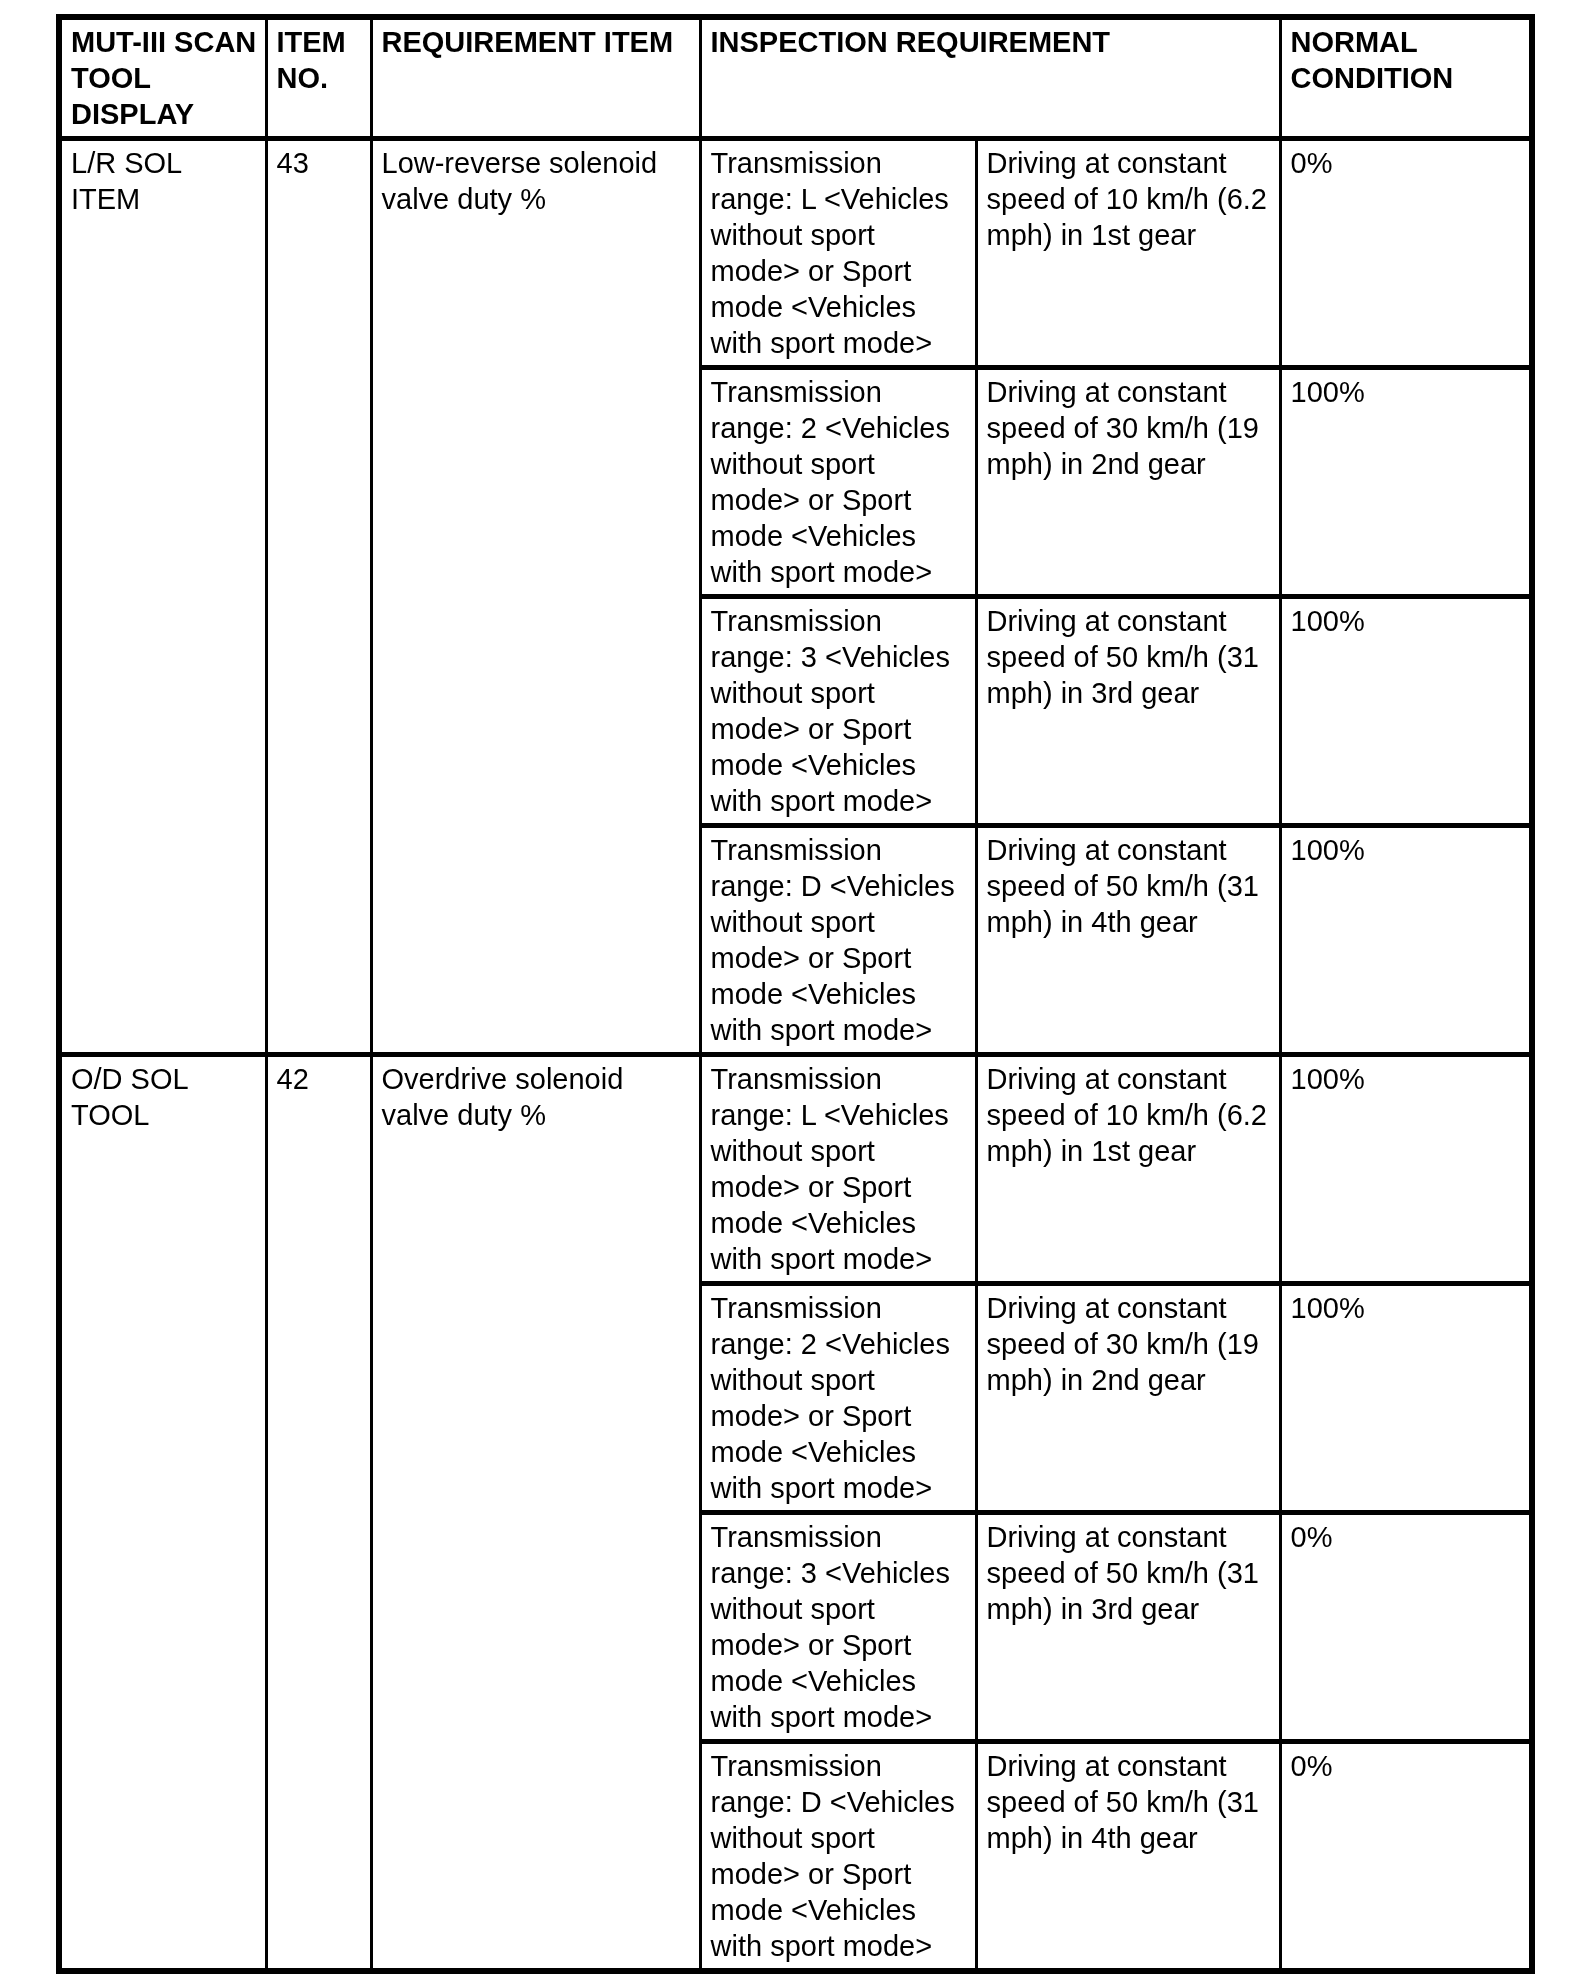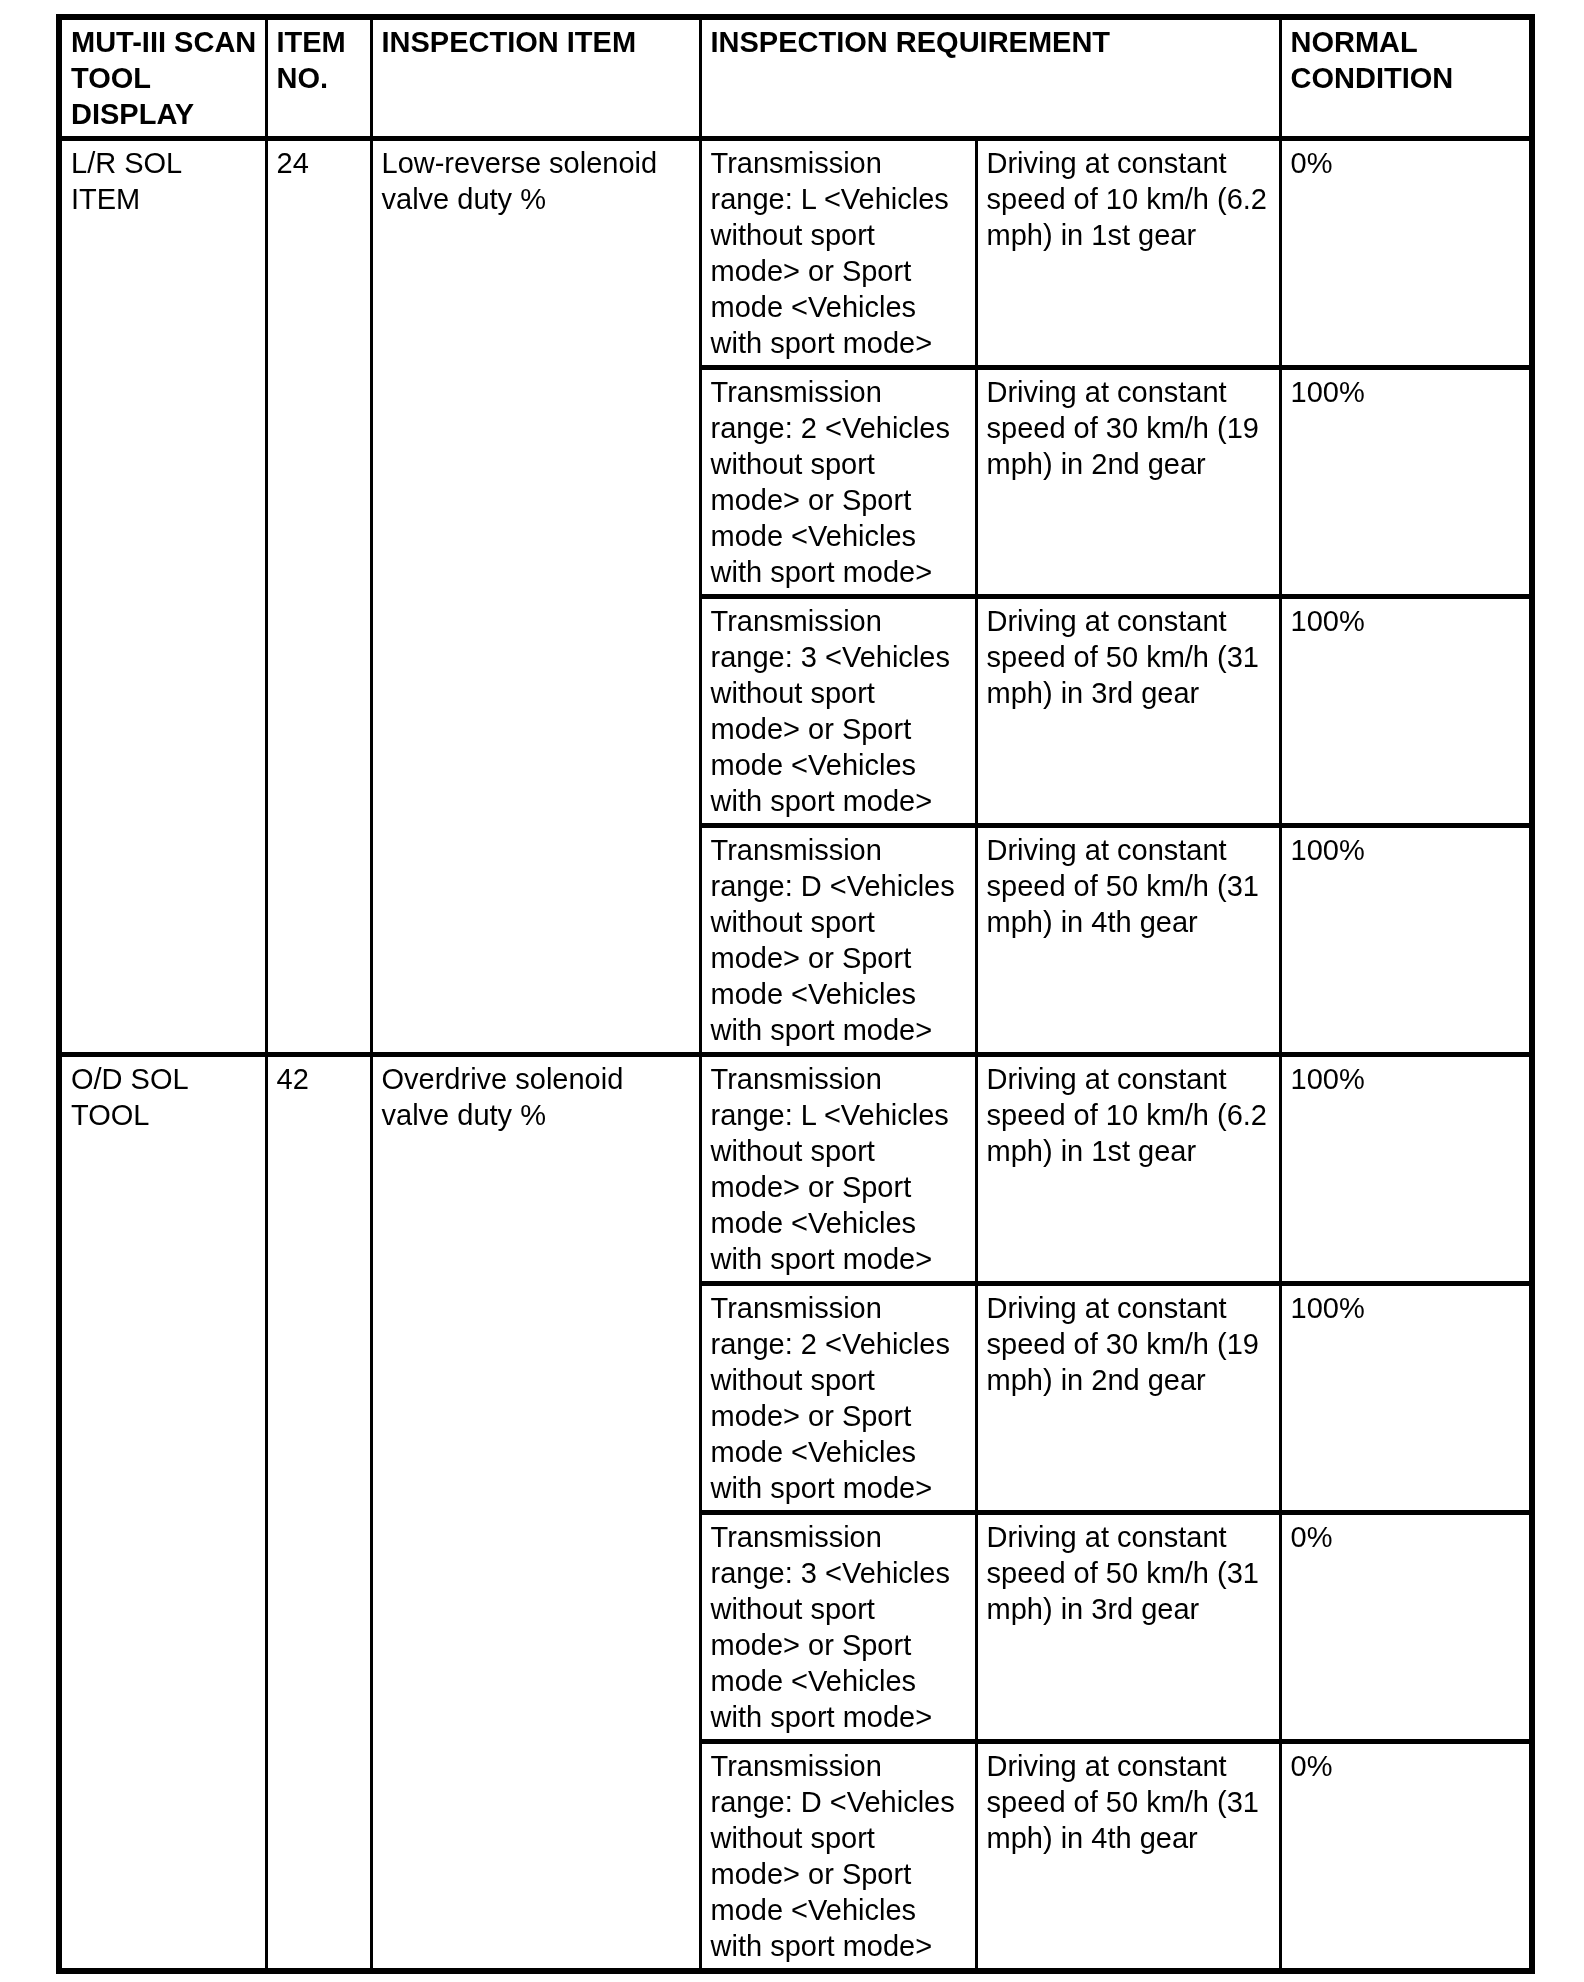--- a/index.html
+++ b/index.html
@@ -56,30 +56,30 @@
       <col style="width:105px">
       <col style="width:329px">
       <col style="width:276px">
       <col style="width:304px">
       <col style="width:252px">
     </colgroup>
     <thead>
       <tr class="header-row">
         <th>MUT-III SCAN TOOL DISPLAY</th>
         <th>ITEM NO.</th>
-        <th>INSPECTION ITEM</th>
+        <th>REQUIREMENT ITEM</th>
         <th colspan="2">INSPECTION REQUIREMENT</th>
         <th>NORMAL CONDITION</th>
       </tr>
     </thead>
     <tbody>
 
       <tr class="body-row">
         <td rowspan="4">L/R SOL ITEM</td>
-        <td rowspan="4">24</td>
+        <td rowspan="4">43</td>
         <td rowspan="4">Low-reverse solenoid valve duty %</td>
         <td>Transmission range: L &lt;Vehicles without sport mode&gt; or Sport mode &lt;Vehicles with sport mode&gt;</td>
         <td class="col-condition">Driving at constant speed of 10 km/h (6.2 mph) in 1st gear</td>
         <td>0%</td>
       </tr>
       <tr class="body-row">
         <td>Transmission range: 2 &lt;Vehicles without sport mode&gt; or Sport mode &lt;Vehicles with sport mode&gt;</td>
         <td class="col-condition">Driving at constant speed of 30 km/h (19 mph) in 2nd gear</td>
         <td>100%</td>
       </tr>

